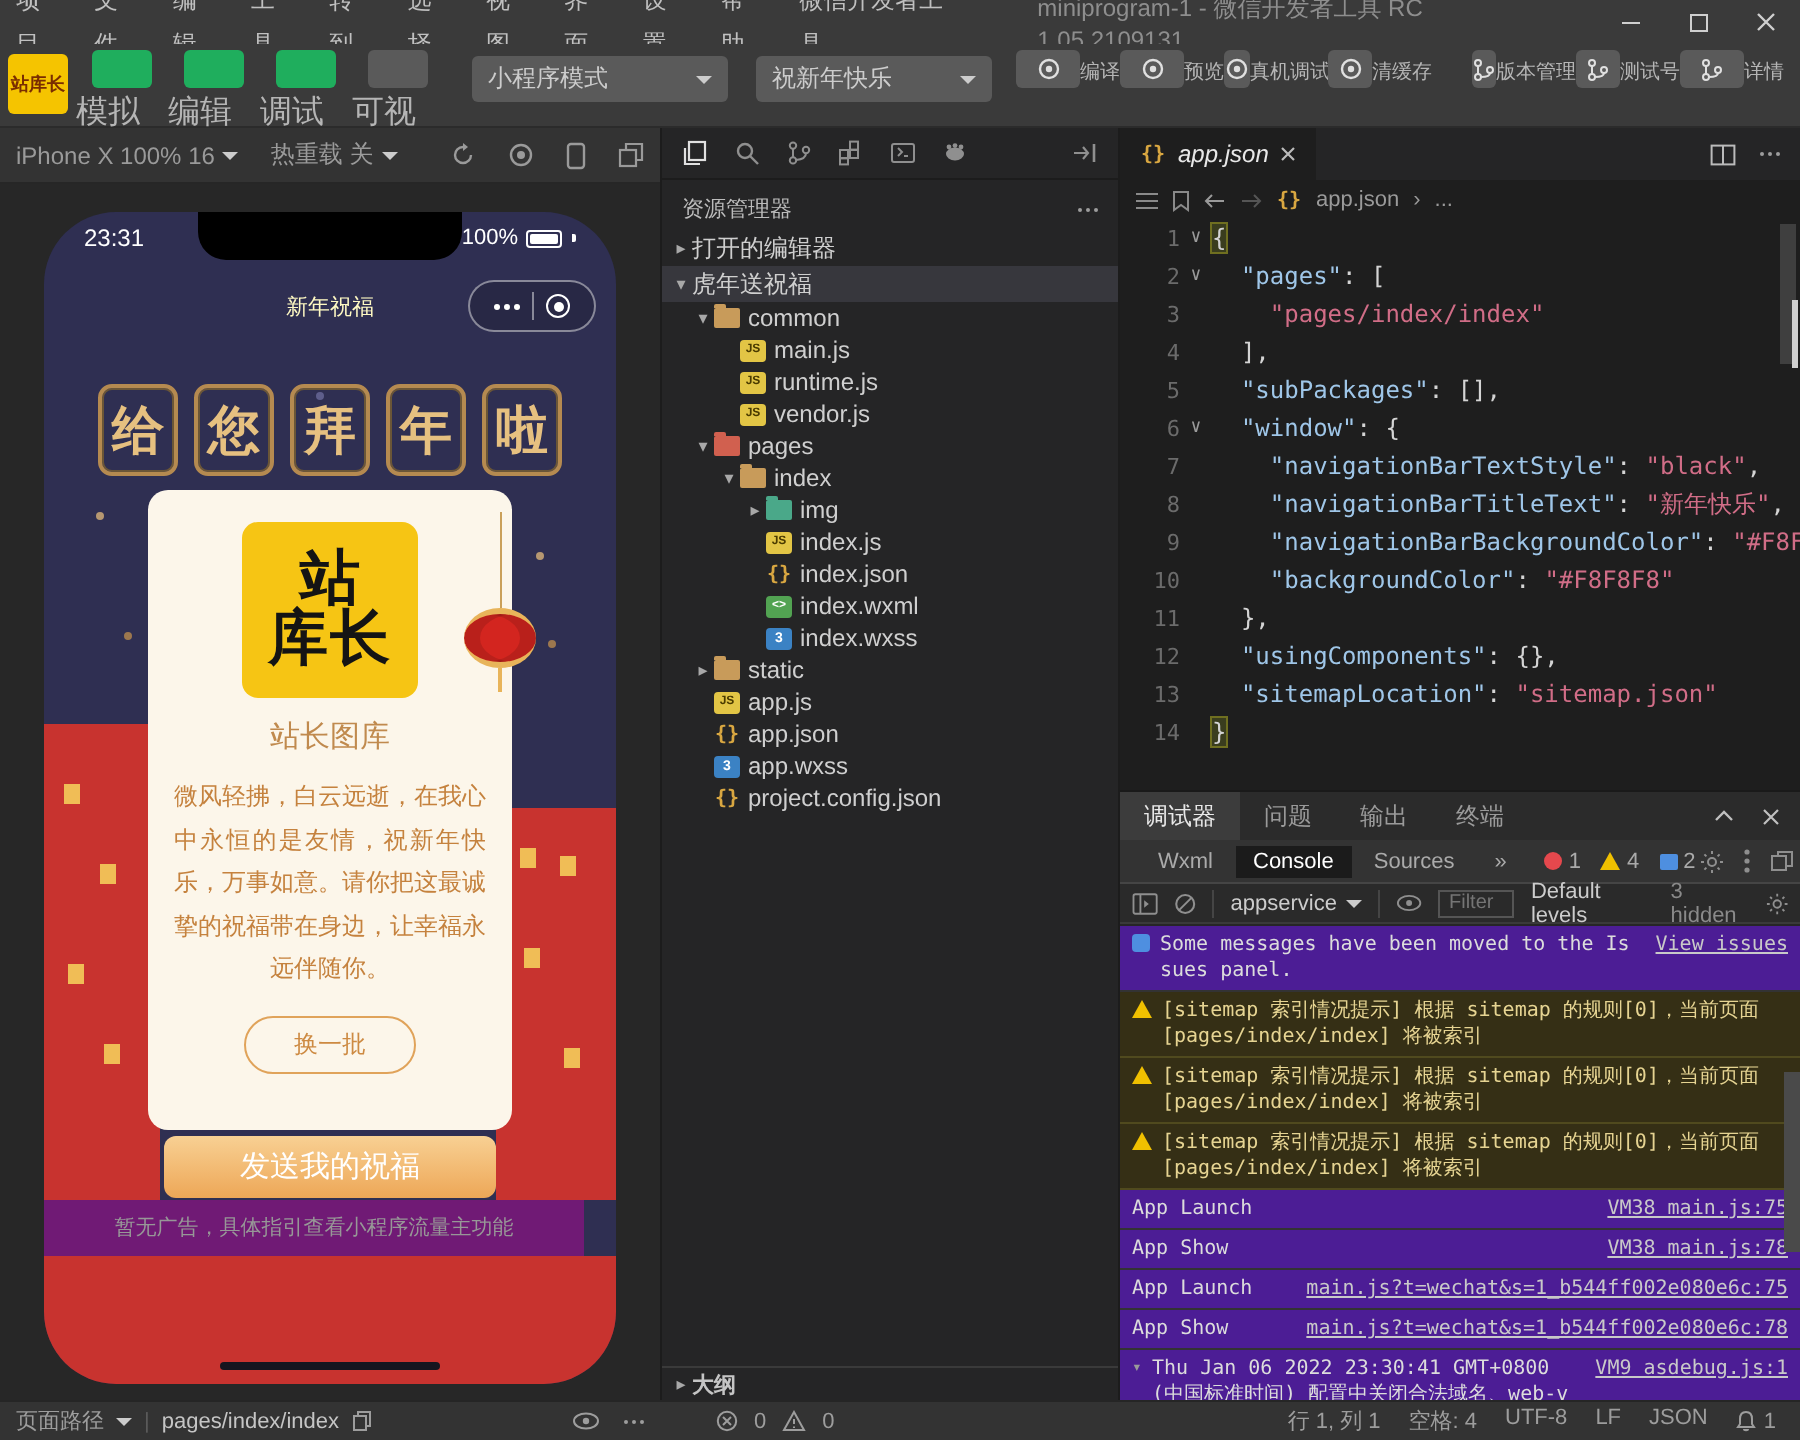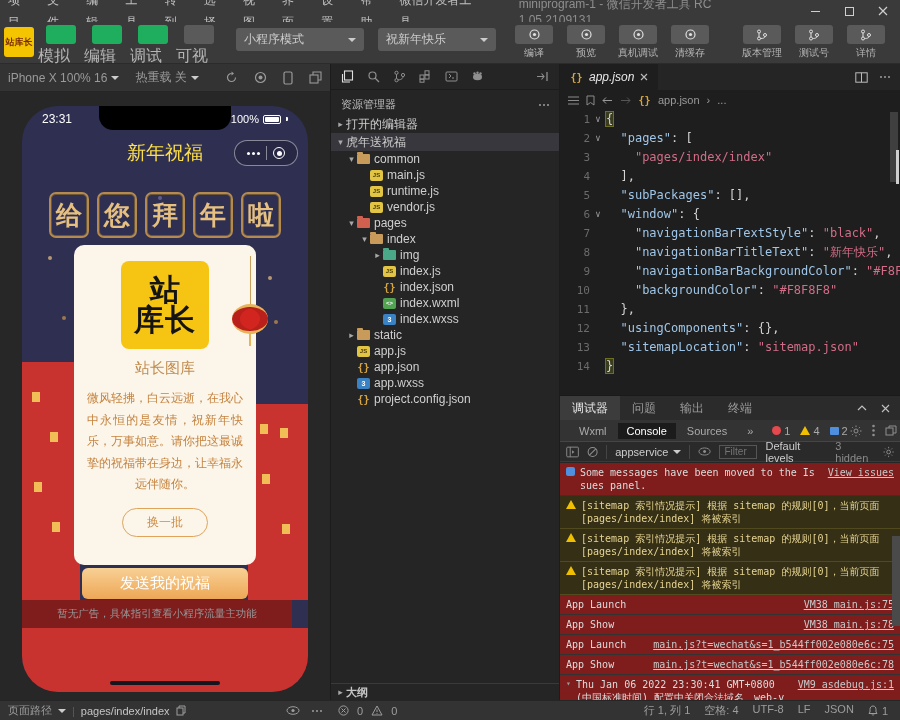--- a/index.html
+++ b/index.html
@@ -30,21 +30,21 @@
   .pbtn .ic.on { background:#1fae5d; }
   .pbtn .ic.off { background:#5a5a5a; }
   .pbtn .lb { font-size:16px; color:#b5b5b5; margin-top:2px; }
   .dropdown { height:23px; margin-top:6px; background:#5a5a5a; border-radius:3px; color:#ccc;
     font-size:12px; display:flex; align-items:center; padding:0 8px; }
   .dd-mode { width:128px; margin-left:14px; }
   .dd-compile { width:118px; margin-left:14px; }
   .caret { width:0; height:0; border-left:4px solid transparent; border-right:4px solid transparent;
     border-top:4px solid #ccc; margin-left:auto; }
   .actions { display:flex; margin-left:12px; margin-top:3px; }
-  .abtn { width:52px; display:flex; flex-direction:column; align-items:center; }
+  .abtn { width:52px; display:flex; align-items:center; }
   .abtn .ic { width:38px; height:19px; background:#5a5a5a; border-radius:3px; display:flex;
     align-items:center; justify-content:center; gap:2px; }
   .abtn .lb { font-size:10px; color:#b5b5b5; margin-top:2px; white-space:nowrap; }
   .right-actions { margin-left:auto; display:flex; margin-top:3px; margin-right:8px; }
   svg.i { display:block; }
 
   
   .sim-panel { position:absolute; top:64px; left:0; width:330px; bottom:20px; background:#272727; }
   .explorer { position:absolute; top:64px; left:330px; width:230px; bottom:20px; background:#252526;
     border-left:1px solid #1c1c1c; border-right:1px solid #1c1c1c; }
@@ -59,21 +59,21 @@
     border-radius:36px; overflow:hidden; }
   .notch { position:absolute; top:0; left:50%; transform:translateX(-50%); width:132px; height:24px;
     background:#000; border-radius:0 0 14px 14px; z-index:5; }
   .p-status { position:absolute; top:6px; left:0; right:0; display:flex; align-items:center;
     padding:0 20px; color:#fff; font-size:12px; z-index:6; }
   .battery-wrap { margin-left:auto; display:flex; align-items:center; gap:4px; font-size:11px; }
   .battery { width:18px; height:9px; border:1px solid #fff; border-radius:2px; position:relative; }
   .battery::after { content:""; position:absolute; inset:1px; background:#fff; border-radius:1px; }
   .battery-nub { width:2px; height:4px; background:#fff; border-radius:0 1px 1px 0; margin-left:1px; }
   .p-nav { position:absolute; top:30px; left:0; right:0; height:34px; display:flex;
-    align-items:center; justify-content:center; color:#fde047; font-size:19px; z-index:6;text-align:right; }
+    align-items:center; justify-content:center; color:#fef9c3; font-size:11px; z-index:6;text-align:right; }
   .capsule { position:absolute; right:10px; top:4px; width:64px; height:26px;
     border:1px solid rgba(255,255,255,.45); background:rgba(0,0,0,.15); border-radius:13px;
     display:flex; align-items:center; justify-content:center; gap:6px; }
   .cap-dots { display:flex; gap:2px; }
   .cap-dots span { width:3px; height:3px; border-radius:50%; background:#fff; }
   .cap-div { width:1px; height:14px; background:rgba(255,255,255,.45); }
   .cap-rec { width:12px; height:12px; border:1.5px solid #fff; border-radius:50%; position:relative; }
   .cap-rec::after { content:""; position:absolute; inset:2.5px; background:#fff; border-radius:50%; }
   .banner { position:absolute; top:86px; left:0; right:0; display:flex; justify-content:center;
     gap:8px; z-index:3; }
@@ -101,21 +101,21 @@
     color:#141414; font-weight:bold; line-height:1; }
   .card-logo .l1 { font-size:30px; } .card-logo .l2 { font-size:30px; letter-spacing:1px; }
   .card-title { margin-top:10px; color:#c08a4e; font-size:15px; }
   .card-text { margin:10px 13px 0; color:#c5823e; font-size:12px; line-height:1.8;
     text-align:justify; text-align-last:center; }
   .pill-btn { display:inline-block; margin-top:12px; border:1px solid #e0a35a; color:#cd8a42;
     border-radius:999px; padding:5px 24px; font-size:12px; background:#fcf6ea; }
   .send-btn { position:absolute; left:60px; top:462px; width:166px; height:31px;
     background:linear-gradient(#f8d093,#eda757); border:none; border-radius:6px; color:#fff;
     font-size:15px; z-index:3; }
-  .ad-band { position:absolute; left:0; right:16px; top:494px; height:28px; background:#7f1d1d;
+  .ad-band { position:absolute; left:0; right:16px; top:494px; height:28px; background:#701a75;
     color:#979797; font-size:10.5px; display:flex; align-items:center; justify-content:center;
     z-index:2; }
   .p-footer { position:absolute; left:0; right:0; top:522px; bottom:0; background:#c8332f; z-index:1; }
   .home-bar { position:absolute; bottom:7px; left:50%; transform:translateX(-50%); width:110px;
     height:4px; border-radius:2px; background:#15151f; z-index:4; }
 
   
   .acts { height:26px; display:flex; align-items:center; gap:13px; padding:0 10px;
     border-bottom:1px solid #1c1c1c; }
   .acts .sp { margin-left:auto; }
@@ -192,35 +192,35 @@
   .con-toolbar { height:20px; background:#2a2a2a; border-bottom:1px solid #3a3a3a; display:flex;
     align-items:center; gap:8px; padding:0 6px; font-size:11px; color:#ccc; }
   .filter-box { border:1px solid #555; color:#aaa; background:transparent; font-size:10px;
     width:38px; height:14px; padding:0 4px; }
   .dim { color:#8a8a8a; }
   .vdiv { width:1px; height:14px; background:#454545; }
   .console { position:absolute; top:67px; left:0; right:0; bottom:0; overflow:hidden;
     font-family:"DejaVu Sans Mono","Liberation Mono",monospace; font-size:10px;
     line-height:1.3; }
   .crow { display:flex; align-items:flex-start; padding:3px 6px 3px 6px;
-    border-bottom:1px solid #333; background:#7f1d1d; color:#dcdcdc; }
+    border-bottom:1px solid #333; background:#4c1d95; color:#dcdcdc; }
   .crow.warn { background:#352f15; border-color:#504a1e; color:#e6d492; }
   .cic { flex:none; margin-right:5px; margin-top:1px; }
   .info-icon { width:9px; height:9px; background:#4e8fe0; border-radius:2px; }
   .warning-icon { width:0; height:0; border-left:5px solid transparent;
     border-right:5px solid transparent; border-bottom:9px solid #f0c000; }
   .carrow { flex:none; width:10px; color:#9a9a9a; font-size:8px; margin-top:1px; }
   .ctext { flex:1; word-break:break-all; }
   .clink { margin-left:10px; white-space:nowrap; text-decoration:underline; color:#c9c9c9; }
   .csb { position:absolute; right:0; top:140px; width:8px; height:90px; background:#4a4a4a; }
 
   
   .statusbar { position:absolute; bottom:0; left:0; right:0; height:20px; background:#333;
     border-top:1px solid #252525; display:flex; align-items:center; font-size:11px;
-    color:#9d9d9d; }
+    color:#9d9d9d;gap:20px; }
   .sb-left { width:330px; display:flex; align-items:center; gap:6px; padding:0 8px; }
   .sb-mid { width:230px; display:flex; align-items:center; gap:8px; padding:0 8px; }
   .sb-right { flex:1; display:flex; align-items:center; justify-content:flex-end; gap:14px;
     padding:0 12px; }
   .sb-path { color:#c5c5c5; }
   .sb-sep { color:#5a5a5a; }
   .dots3 { display:inline-flex; gap:2px; }
   .dots3 span { width:2px; height:2px; border-radius:50%; background:#9d9d9d; }
 </style>
 </head>

